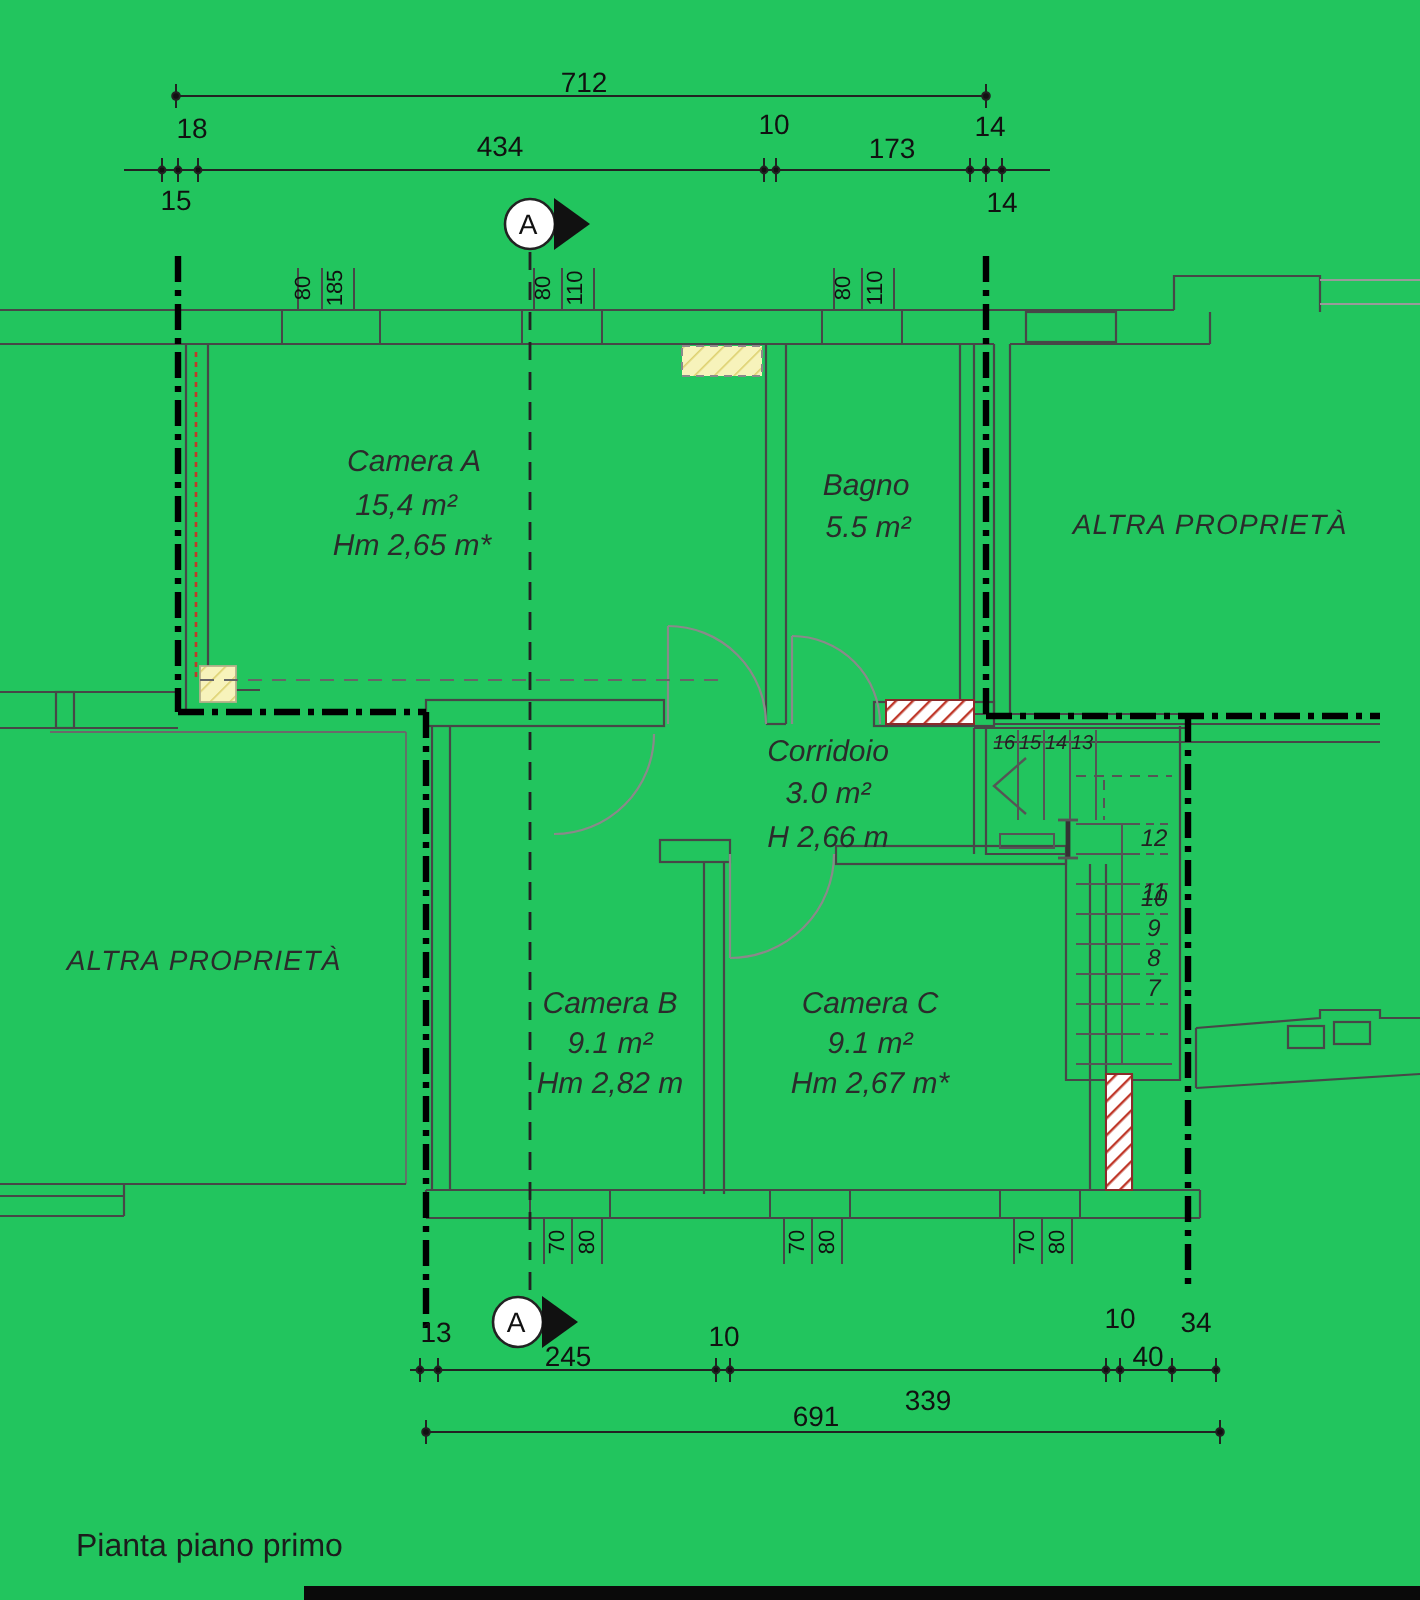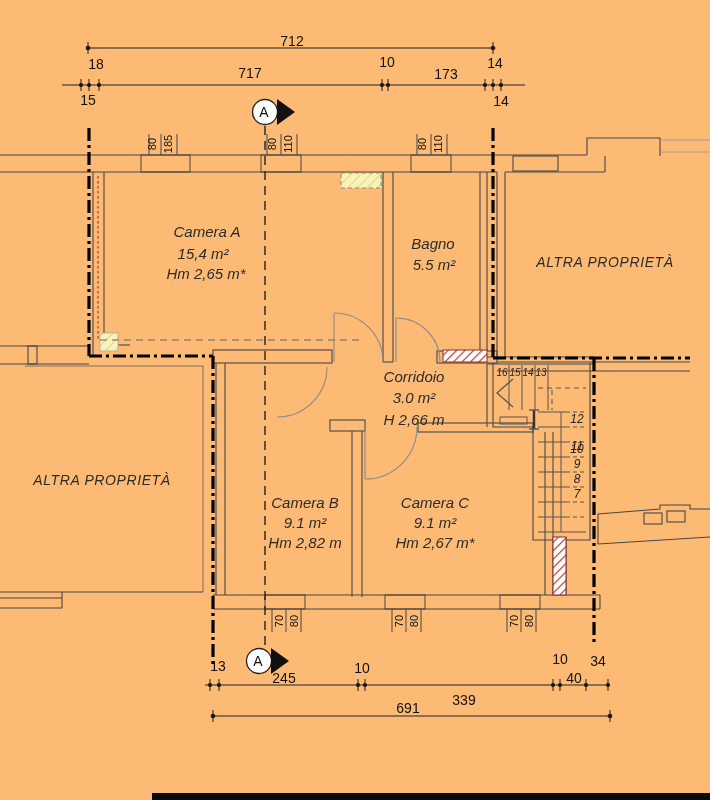--- a/index.html
+++ b/index.html
@@ -1,16 +1,16 @@
 <!DOCTYPE html>
 <html><head>
 <meta charset="utf-8">
 <style>
   html,body{margin:0;padding:0;background:#fff;}
-  #canvas{position:relative;width:710px;height:800px;background:#fdba74;overflow:hidden;
+  #canvas{position:relative;width:710px;height:800px;background:#22c55e;overflow:hidden;
           font-family:"Liberation Sans",sans-serif;}
   #plan-svg{position:absolute;left:0;top:0;}
   .lbl{position:absolute;transform:translate(-50%,-50%);white-space:nowrap;
        font-size:14px;color:#1c1c1c;}
   .room{font-style:italic;font-size:15px;color:#2b2b2b;}
   .altra{font-style:italic;font-size:14px;letter-spacing:0.6px;color:#2b2b2b;}
   .dim{font-size:14px;color:#111;}
   .rot{font-size:11px;color:#111;transform:translate(-50%,-50%) rotate(-90deg);}
   .stair-u{font-style:italic;font-size:10px;color:#222;}
   .stair-l{font-style:italic;font-size:12px;color:#222;}
@@ -253,21 +253,21 @@
   <g>
     <circle cx="265" cy="112" r="12.5" fill="#fff" stroke="#222" stroke-width="1.3"></circle>
     <polygon points="277,99 295,112 277,125" fill="#111"></polygon>
     <circle cx="259" cy="661" r="12.5" fill="#fff" stroke="#222" stroke-width="1.3"></circle>
     <polygon points="271,648 289,661 271,674" fill="#111"></polygon>
   </g>
 </svg>
 
   <span class="lbl dim" style="left:292px;top:41px;">712</span>
   <span class="lbl dim" style="left:96px;top:64px;">18</span>
-  <span class="lbl dim" style="left:250px;top:73px;">717</span>
+  <span class="lbl dim" style="left:250px;top:73px;">434</span>
   <span class="lbl dim" style="left:387px;top:62px;">10</span>
   <span class="lbl dim" style="left:446px;top:74px;">173</span>
   <span class="lbl dim" style="left:495px;top:63px;">14</span>
   <span class="lbl dim" style="left:88px;top:100px;">15</span>
   <span class="lbl dim" style="left:501px;top:101px;">14</span>
 
   <span class="lbl marker-letter" style="left:264px;top:112px;">A</span>
   <span class="lbl marker-letter" style="left:258px;top:661px;">A</span>
 
   <span class="lbl rot" style="left:152px;top:144px;">80</span>
@@ -314,15 +314,16 @@
 
   <span class="lbl dim" style="left:218px;top:666px;">13</span>
   <span class="lbl dim" style="left:284px;top:678px;">245</span>
   <span class="lbl dim" style="left:362px;top:668px;">10</span>
   <span class="lbl dim" style="left:464px;top:678px;margin-top:22px;">339</span>
   <span class="lbl dim" style="left:560px;top:659px;">10</span>
   <span class="lbl dim" style="left:574px;top:678px;">40</span>
   <span class="lbl dim" style="left:598px;top:661px;">34</span>
   <span class="lbl dim" style="left:408px;top:708px;">691</span>
 
+  <span class="title" style="left:38px;top:765px;">Pianta piano primo</span>
 
   <div class="bottom-bar"></div>
 </div>
 
 </body></html>

